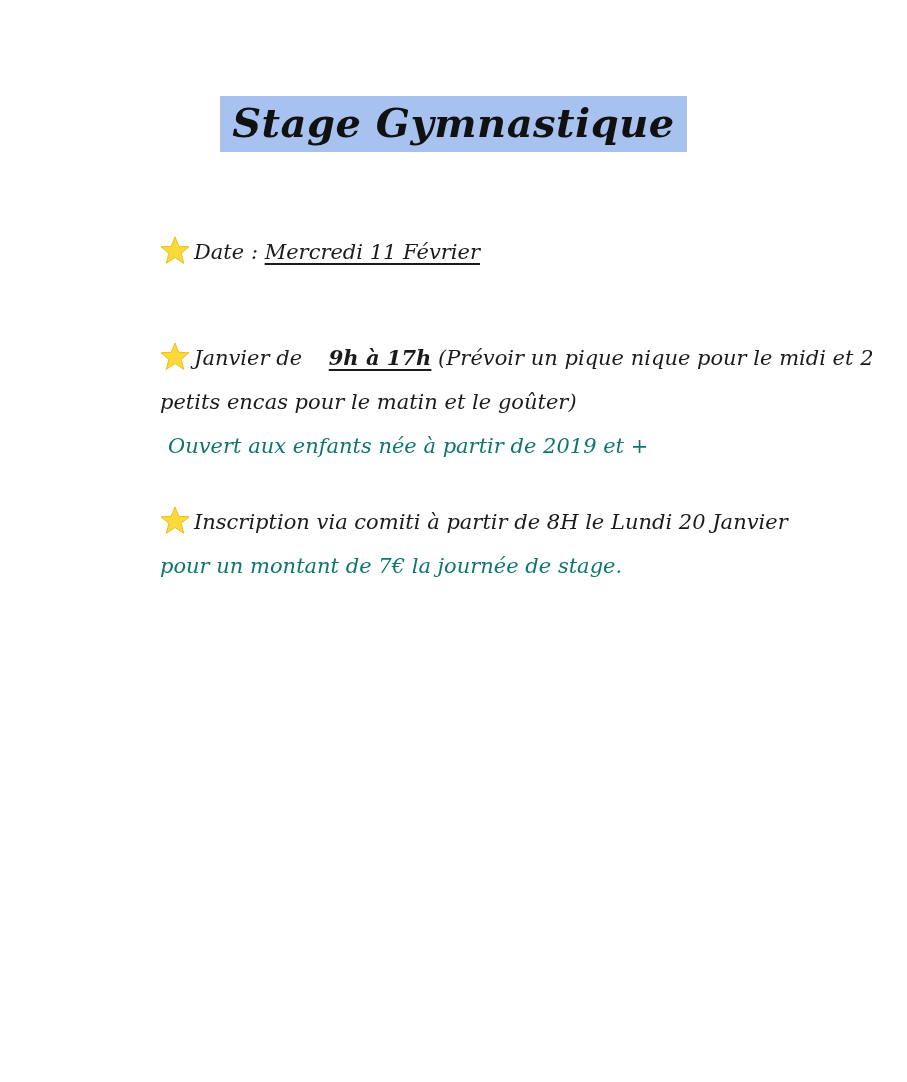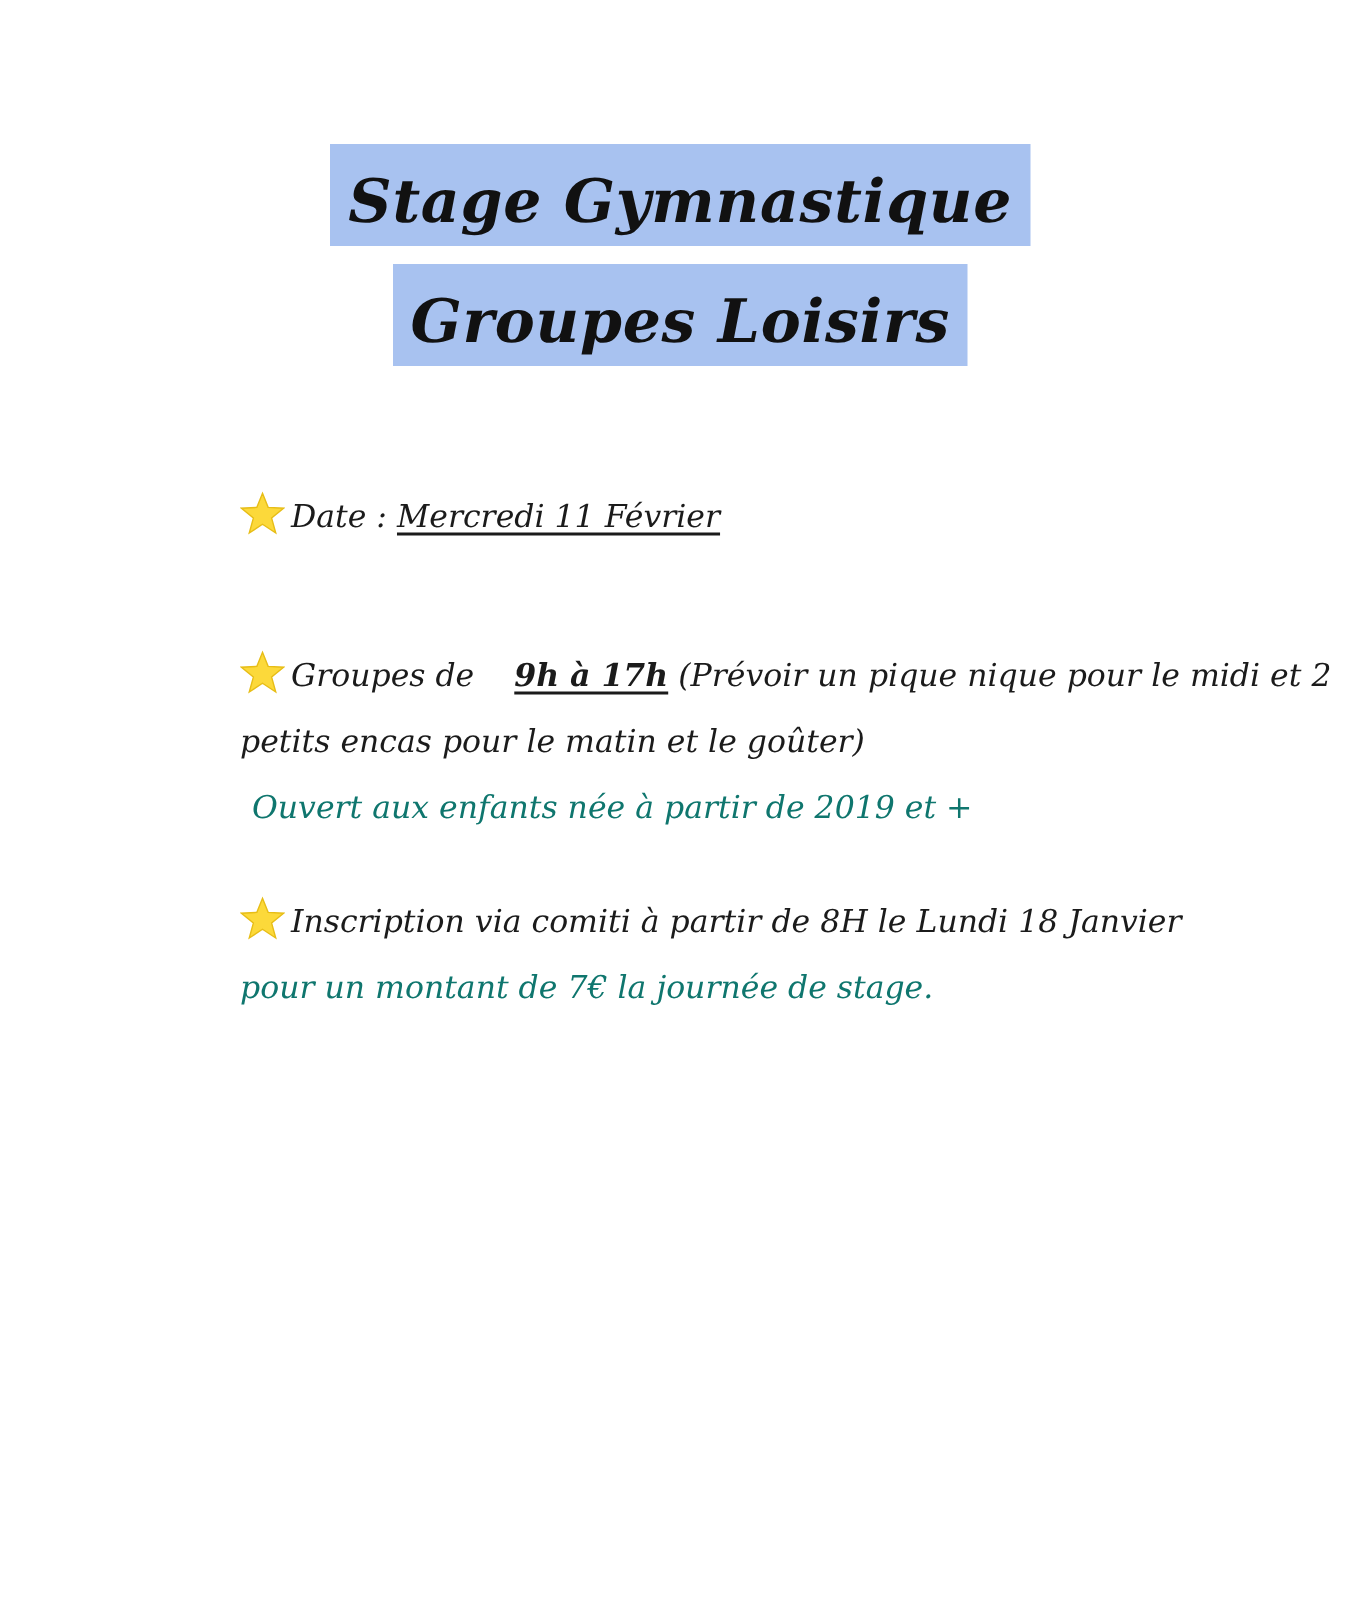--- a/index.html
+++ b/index.html
@@ -30,21 +30,21 @@
   .title-line {
     display: inline-block;
     background: #a8c2f0;
     color: #111111;
     font-family: "DejaVu Serif", serif;
     font-style: italic;
     font-weight: 700;
     font-size: 40px;
     line-height: 1.25;
     letter-spacing: 0.5px;
-    padding: 14px 12px 4px 12px;
+    padding: 2px 12px 4px 12px;
     white-space: nowrap;
   }
   .title-line.second {
     margin-top: 12px;
   }
 
   
   .body-block {
     margin-top: 78px;
     padding-left: 160px;
@@ -98,21 +98,20 @@
   .star-offset { padding-left: 8px; }
 </style>
 </head>
 <body>
 
 <div class="page">
 
   <div class="title-block">
     <div class="title-line">Stage Gymnastique</div>
     <br>
-    <div class="title-line second">Groupes Loisirs</div>
   </div>
 
   <div class="body-block">
 
     <div class="item">
       <div class="line first-line">
         <span class="star-icon">
           <svg viewBox="0 0 32 32" width="30" height="30" aria-hidden="true">
             <polygon points="16,2 20,12 31,12.6 22.5,19.6 25.4,30.2 16,24 6.6,30.2 9.5,19.6 1,12.6 12,12" fill="#fcd93a" stroke="#e7bd16" stroke-width="1"></polygon>
           </svg>
@@ -121,34 +120,34 @@
     </div>
 
     <div class="gap-1"></div>
 
     <div class="item">
       <div class="line first-line">
         <span class="star-icon">
           <svg viewBox="0 0 32 32" width="30" height="30" aria-hidden="true">
             <polygon points="16,2 20,12 31,12.6 22.5,19.6 25.4,30.2 16,24 6.6,30.2 9.5,19.6 1,12.6 12,12" fill="#fcd93a" stroke="#e7bd16" stroke-width="1"></polygon>
           </svg>
-        </span><span>Groupes de </span><span class="underline-txt strong-txt">9h à 17h</span><span> (Prévoir un pique nique pour le midi et 2 petits encas pour le matin et le goûter)</span>
+        </span><span>Janvier de </span><span class="underline-txt strong-txt">9h à 17h</span><span> (Prévoir un pique nique pour le midi et 2 petits encas pour le matin et le goûter)</span>
       </div>
       <div class="sub-line indent-small">Ouvert aux enfants née à partir de 2019 et +</div>
     </div>
 
     <div class="gap-2"></div>
 
     <div class="item">
       <div class="line first-line">
         <span class="star-icon">
           <svg viewBox="0 0 32 32" width="30" height="30" aria-hidden="true">
             <polygon points="16,2 20,12 31,12.6 22.5,19.6 25.4,30.2 16,24 6.6,30.2 9.5,19.6 1,12.6 12,12" fill="#fcd93a" stroke="#e7bd16" stroke-width="1"></polygon>
           </svg>
-        </span><span>Inscription via comiti à partir de 8H le Lundi 18 Janvier</span>
+        </span><span>Inscription via comiti à partir de 8H le Lundi 20 Janvier</span>
       </div>
       <div class="sub-line">pour un montant de 7€ la journée de stage.</div>
     </div>
 
     <div class="gap-3"></div>
 
 
   </div>
 </div>
 

